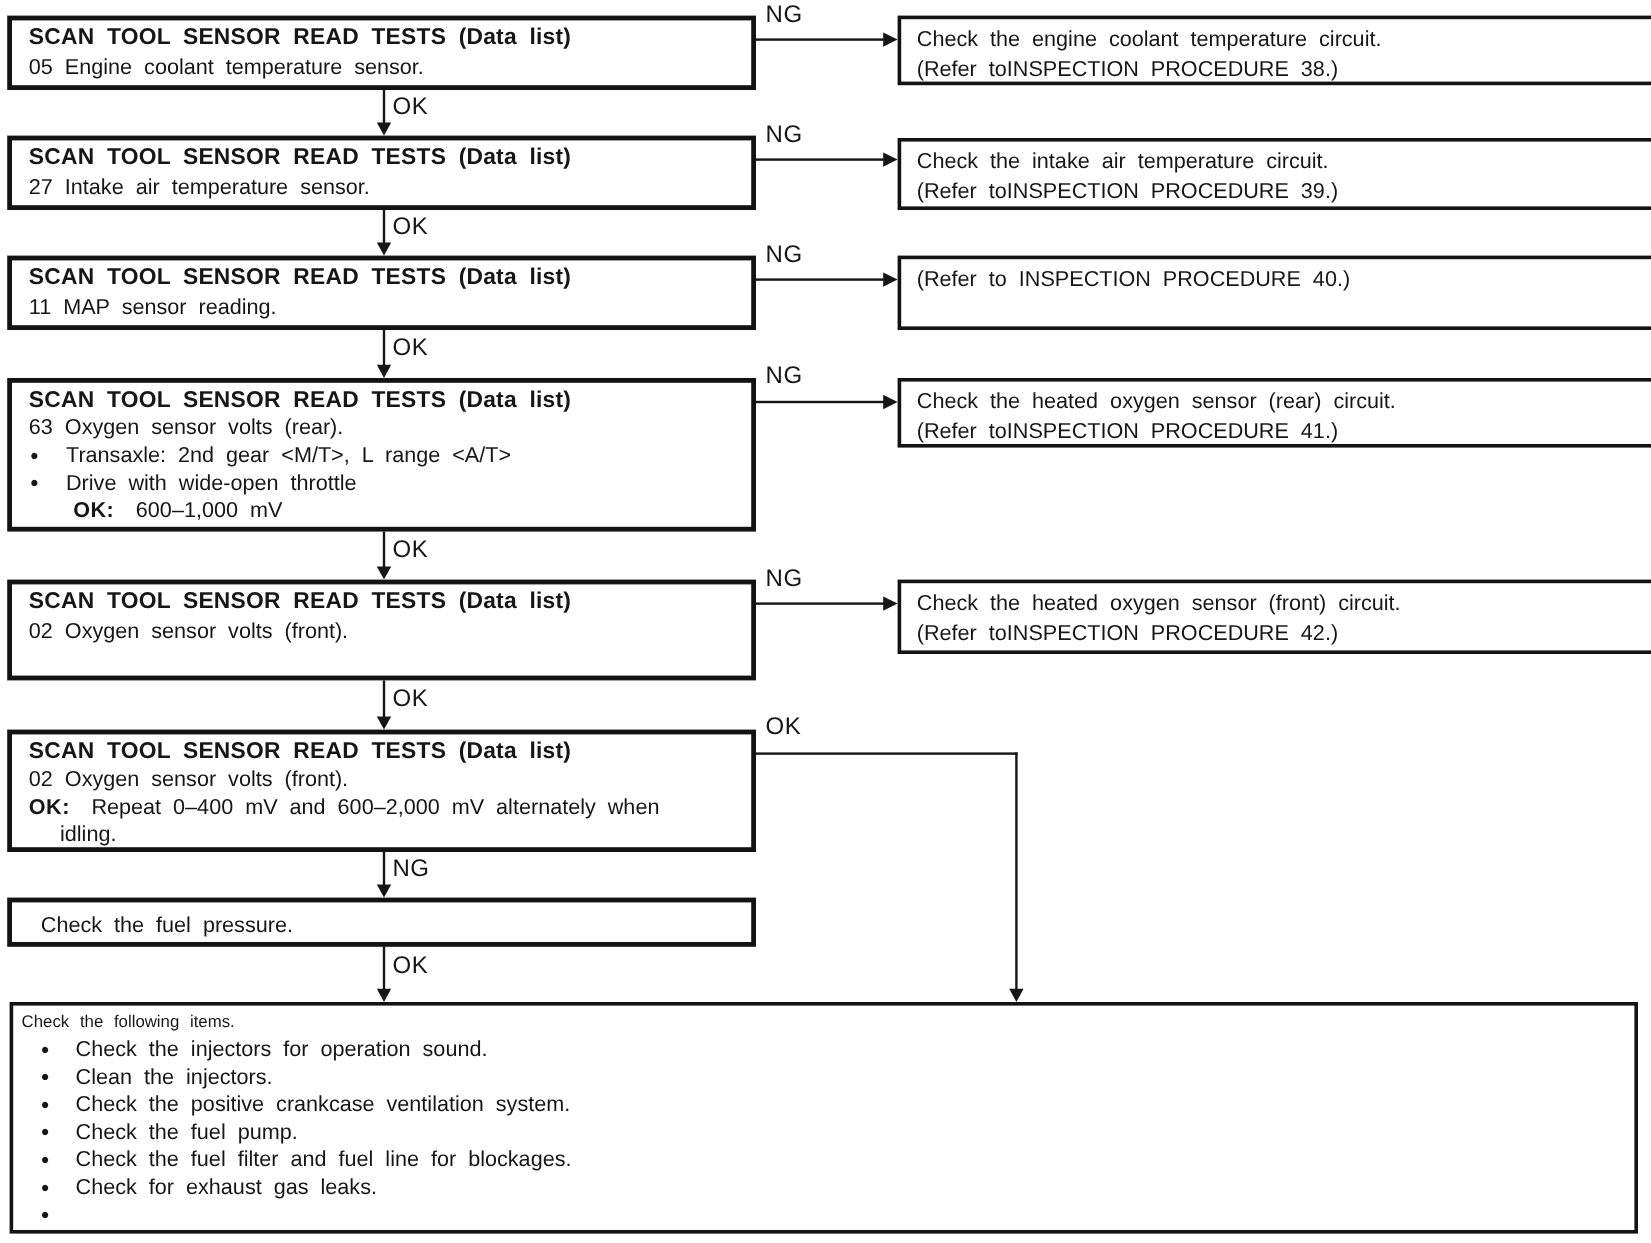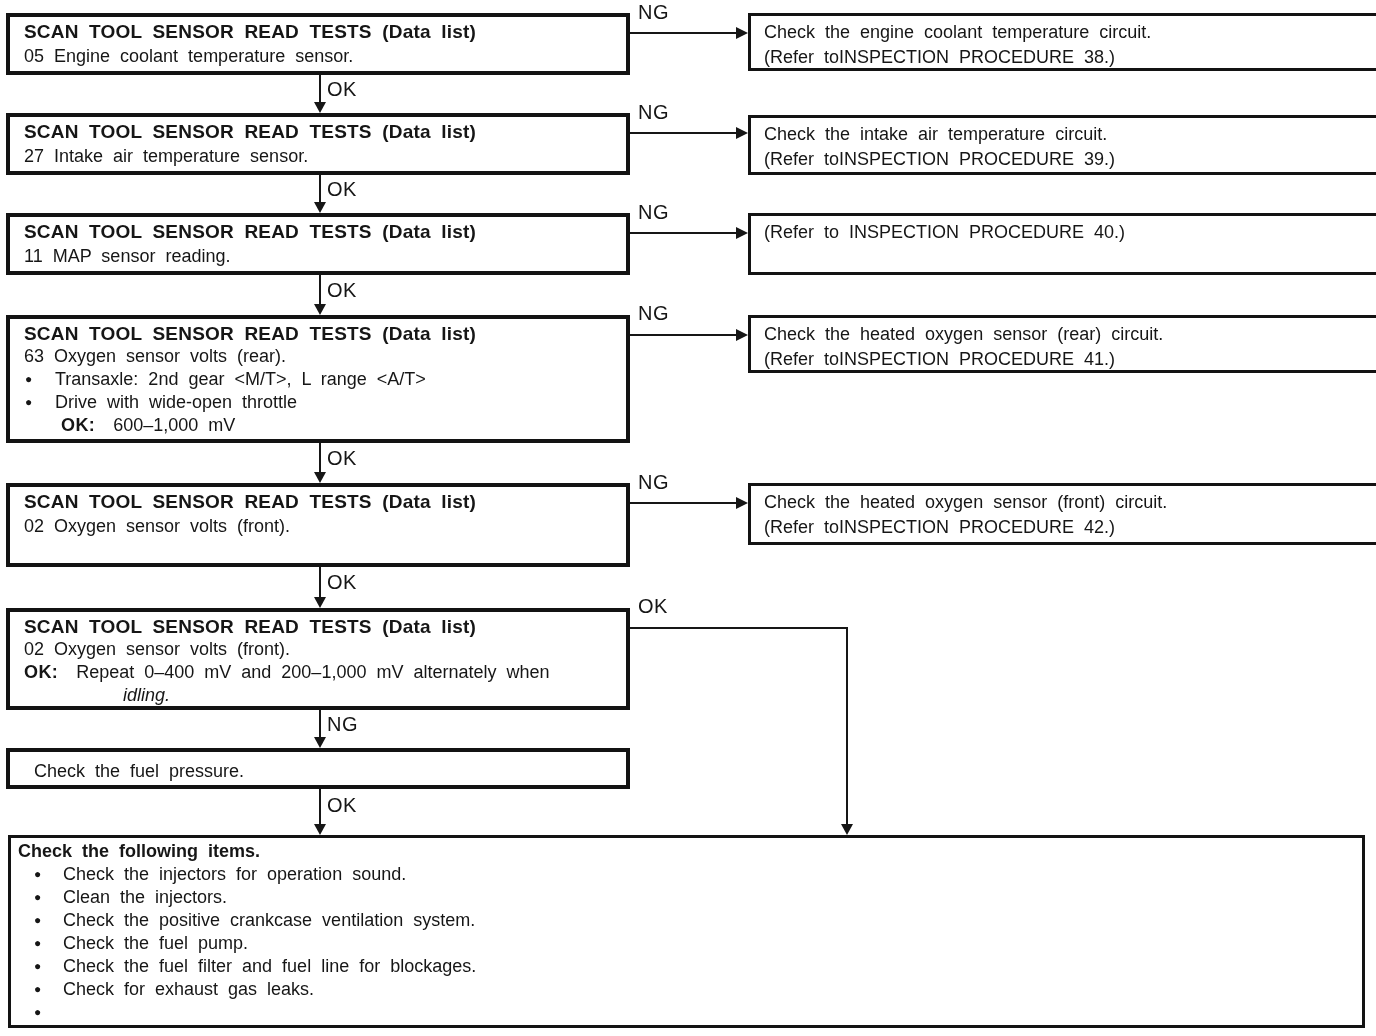--- a/index.html
+++ b/index.html
@@ -16,24 +16,24 @@
   .hdr  { font-weight:700; font-size:19px; line-height:24px; word-spacing:5px;
           letter-spacing:0.2px; margin-left:6px; white-space:nowrap; }
   .bodyln { font-size:18px; line-height:24px; word-spacing:5px; margin-left:6px; white-space:nowrap; }
   .tight .hdr, .tight .bodyln, .tight .brow, .tight .okline { line-height:23px; }
   .brow { position:relative; padding-left:37px; font-size:18px; line-height:24px;
           word-spacing:5px; white-space:nowrap; }
   .brow .dot { position:absolute; left:7px; top:0px; font-size:12px; }
   .okline { font-size:18px; line-height:24px; word-spacing:5px; margin-left:6px; white-space:nowrap; }
   .okp { font-weight:700; margin-right:18px; letter-spacing:0.4px;margin-top:20px; }
   .ok-indent { margin-left:43px; }
-  .cont-ln { margin-left:105px;font-style:italic; }
+  .cont-ln { margin-left:32px; }
   .fuelbox { padding-top:7px; }
   .finalbox { left:8px; width:1357px; border:3px solid #131313; padding:2px 8px 0 7px; }
-  .ftitle { font-size:18px; line-height:23px; word-spacing:5px;font-weight:bold; }
+  .ftitle { font-size:14px; line-height:23px; word-spacing:5px; }
   .fbrow { position:relative; padding-left:45px; font-size:18px; line-height:23px;
            word-spacing:5px; white-space:nowrap; }
   .fbrow .dot { position:absolute; left:16px; top:0px; font-size:12px; }
   .vline { position:absolute; width:2px; background:#161616; }
   .hline { position:absolute; height:2px; background:#161616; }
   .arrD { position:absolute; width:0; height:0;
           border-left:6px solid transparent; border-right:6px solid transparent;
           border-top:11px solid #161616; }
   .arrR { position:absolute; width:0; height:0;
           border-top:6px solid transparent; border-bottom:6px solid transparent;
@@ -78,21 +78,21 @@
 
   <div class="box lcol" style="top:483px;height:84px">
     <div class="hdr">SCAN TOOL SENSOR READ TESTS (Data list)</div>
     <div class="bodyln">02 Oxygen sensor volts (front).</div>
   </div>
 
   <div class="box lcol tight" style="top:608px;height:102px">
     <div class="hdr">SCAN TOOL SENSOR READ TESTS (Data list)</div>
     <div class="bodyln">02 Oxygen sensor volts (front).</div>
     <div class="okline">
-      <span class="okp">OK:</span><span>Repeat 0–400 mV and 200–1,000 mV alternately when</span>
+      <span class="okp">OK:</span><span>Repeat 0–400 mV and 600–2,000 mV alternately when</span>
     </div>
     <div class="okline cont-ln">idling.</div>
   </div>
 
   <div class="box lcol fuelbox" style="top:748px;height:41px">
     <div class="bodyln" style="margin-left:16px">Check the fuel pressure.</div>
   </div>
 
   <div class="box finalbox" style="top:835px;height:193px">
     <div class="ftitle">Check the following items.</div>

